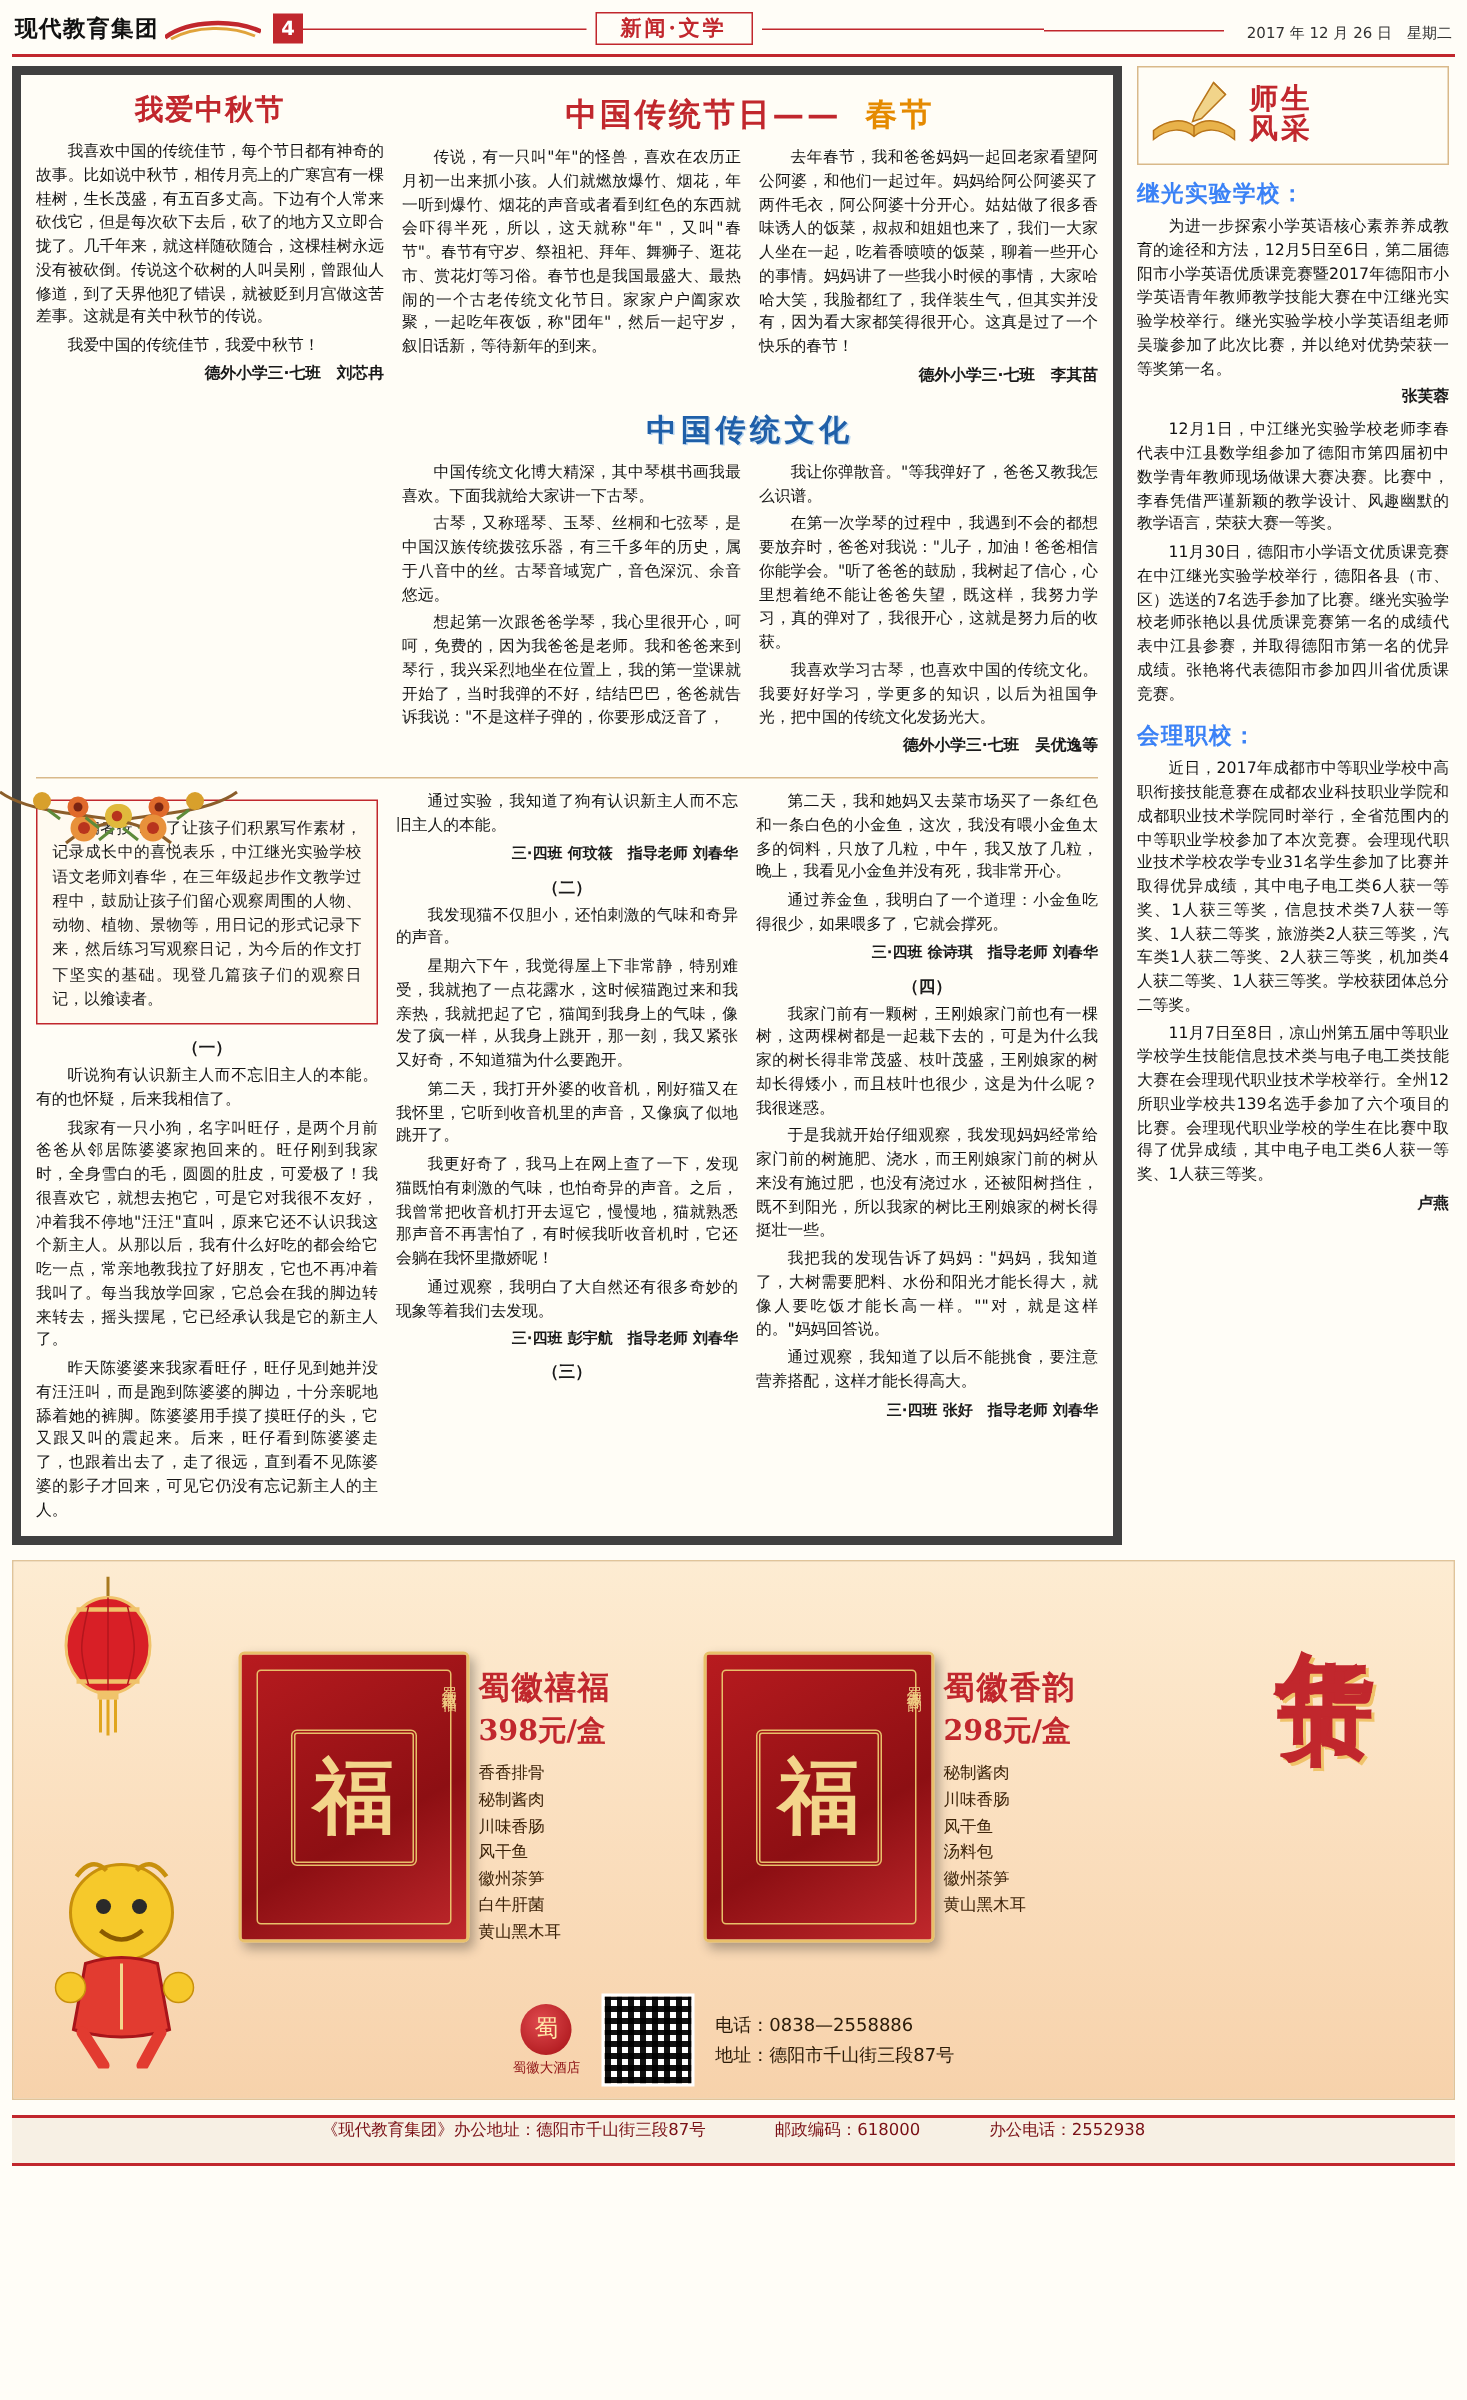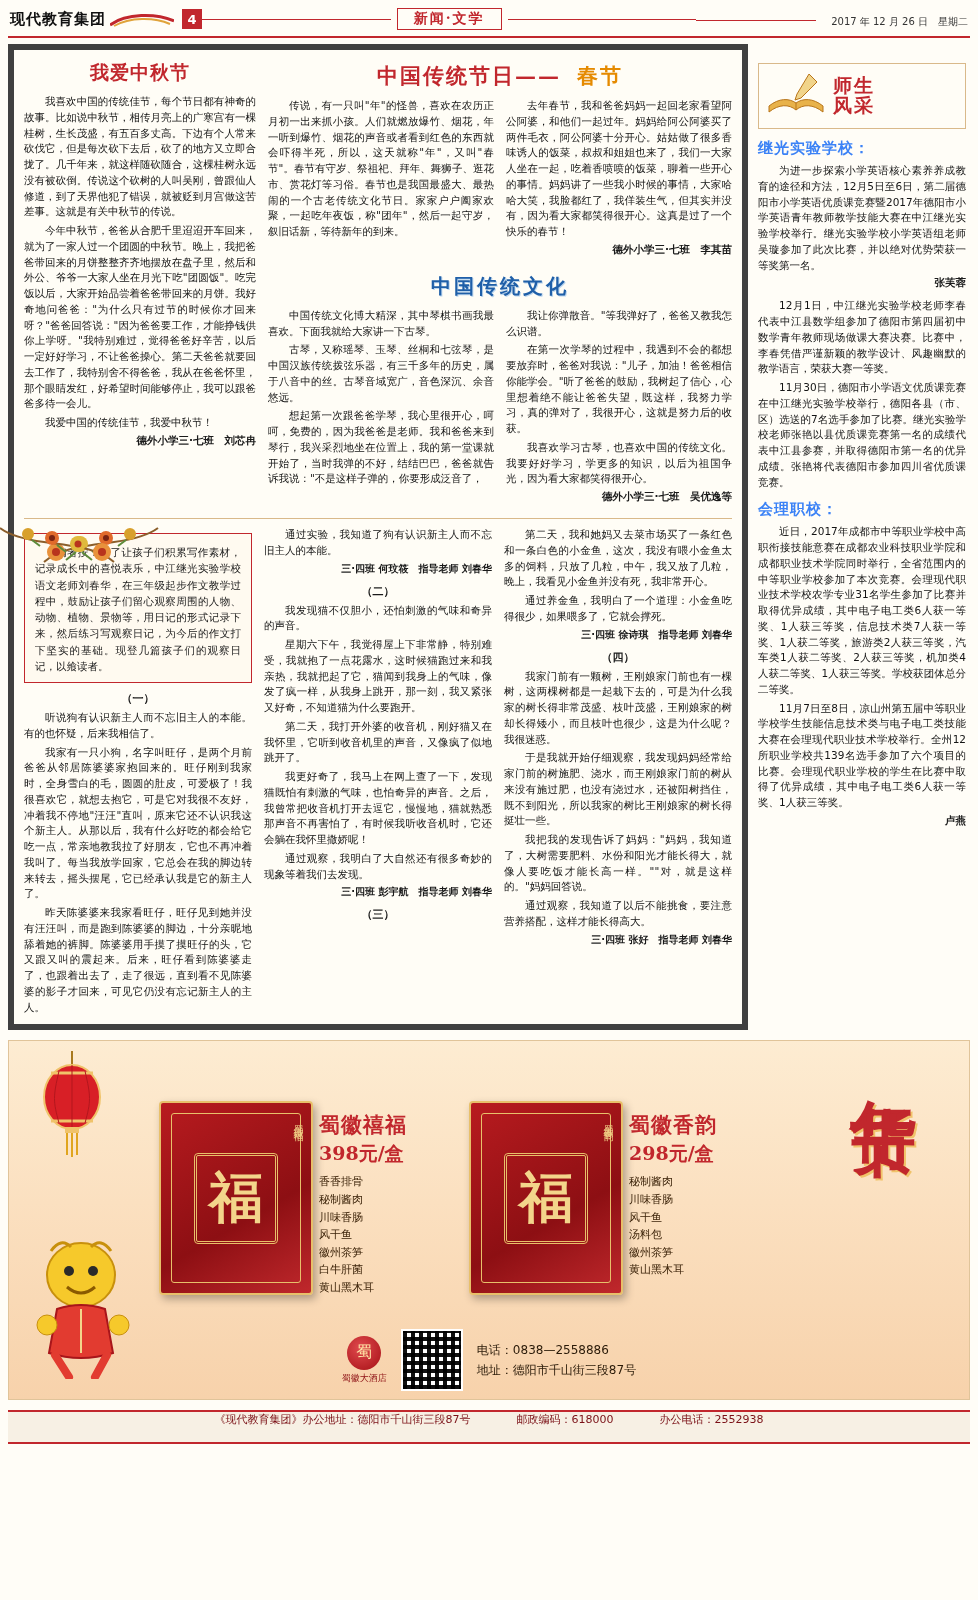--- a/index.html
+++ b/index.html
@@ -77,21 +77,20 @@
     border:6px solid #404040;
     box-sizing:border-box;
     padding:8px 10px 6px 10px;
     background:#fffdf6;
   }
   .right-zone{
     width:212px;
     margin-left:8px;
     box-sizing:border-box;
     padding:0 2px;
-    margin-top:19px;
   }
 
   
   .head-red{
     color:#c1272d;
     font-family:"DejaVu Serif","Liberation Serif",serif;
     font-weight:bold;
     text-align:center;
   }
   .h-mid{
@@ -305,21 +304,20 @@
 
   <div class="content">
 
     <div class="left-zone">
 
       <div class="cols3">
 
         <div class="col">
           <div class="head-red h-left">我爱中秋节</div>
           <p class="body">我喜欢中国的传统佳节，每个节日都有神奇的故事。比如说中秋节，相传月亮上的广寒宫有一棵桂树，生长茂盛，有五百多丈高。下边有个人常来砍伐它，但是每次砍下去后，砍了的地方又立即合拢了。几千年来，就这样随砍随合，这棵桂树永远没有被砍倒。传说这个砍树的人叫吴刚，曾跟仙人修道，到了天界他犯了错误，就被贬到月宫做这苦差事。这就是有关中秋节的传说。</p>
-          <p class="body">今年中秋节，爸爸从合肥千里迢迢开车回来，就为了一家人过一个团圆的中秋节。晚上，我把爸爸带回来的月饼整整齐齐地摆放在盘子里，然后和外公、爷爷一大家人坐在月光下吃"团圆饭"。吃完饭以后，大家开始品尝着爸爸带回来的月饼。我好奇地问爸爸："为什么只有过节的时候你才回来呀？"爸爸回答说："因为爸爸要工作，才能挣钱供你上学呀。"我特别难过，觉得爸爸好辛苦，以后一定好好学习，不让爸爸操心。第二天爸爸就要回去工作了，我特别舍不得爸爸，我从在爸爸怀里，那个眼睛发红，好希望时间能够停止，我可以跟爸爸多待一会儿。</p>
           <p class="body">我爱中国的传统佳节，我爱中秋节！</p>
           <p class="sig">德外小学三·七班　刘芯冉</p>
         </div>
 
         <div class="col" style="flex:2">
           <div class="head-red h-mid">
             <span>中国传统节日——</span><span class="h-accent">春节</span>
           </div>
           <div class="cols3">
             <div class="col">
@@ -335,21 +333,21 @@
 
           <div class="cols3">
             <div class="col">
               <p class="body">中国传统文化博大精深，其中琴棋书画我最喜欢。下面我就给大家讲一下古琴。</p>
               <p class="body">古琴，又称瑶琴、玉琴、丝桐和七弦琴，是中国汉族传统拨弦乐器，有三千多年的历史，属于八音中的丝。古琴音域宽广，音色深沉、余音悠远。</p>
               <p class="body">想起第一次跟爸爸学琴，我心里很开心，呵呵，免费的，因为我爸爸是老师。我和爸爸来到琴行，我兴采烈地坐在位置上，我的第一堂课就开始了，当时我弹的不好，结结巴巴，爸爸就告诉我说："不是这样子弹的，你要形成泛音了，</p>
             </div>
             <div class="col">
               <p class="body">我让你弹散音。"等我弹好了，爸爸又教我怎么识谱。</p>
               <p class="body">在第一次学琴的过程中，我遇到不会的都想要放弃时，爸爸对我说："儿子，加油！爸爸相信你能学会。"听了爸爸的鼓励，我树起了信心，心里想着绝不能让爸爸失望，既这样，我努力学习，真的弹对了，我很开心，这就是努力后的收获。</p>
-              <p class="body">我喜欢学习古琴，也喜欢中国的传统文化。我要好好学习，学更多的知识，以后为祖国争光，因为看大家都笑得很开心。</p>
+              <p class="body">我喜欢学习古琴，也喜欢中国的传统文化。我要好好学习，学更多的知识，以后为祖国争光，把中国的传统文化发扬光大。</p>
               <p class="sig">德外小学三·七班　吴优逸等</p>
             </div>
           </div>
         </div>
       </div>
 
       <div class="divider-thin"></div>
 
       <div class="cols3">
 

